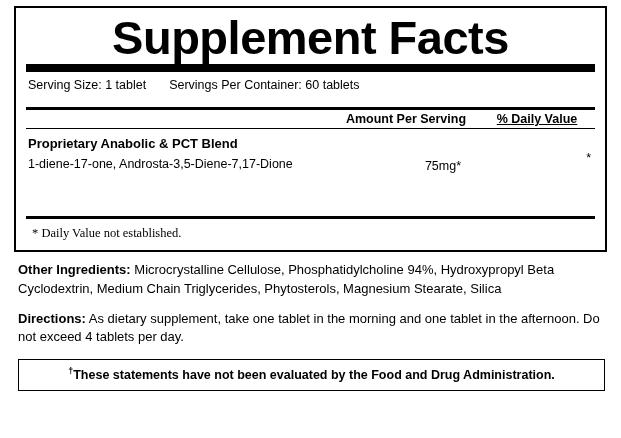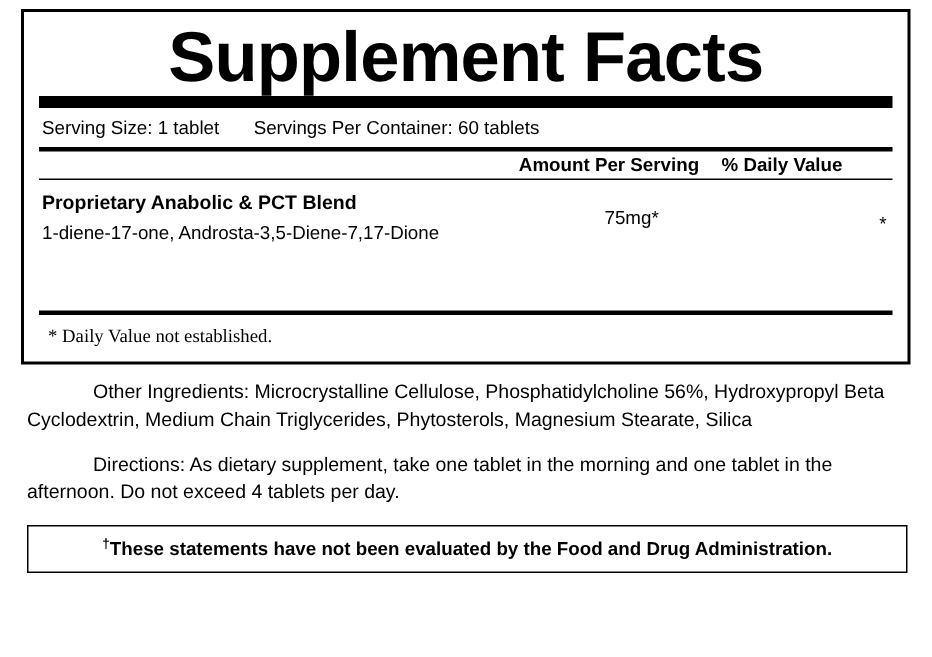--- a/index.html
+++ b/index.html
@@ -46,21 +46,21 @@
     margin: 0;
   }
   .rule-med {
     border-bottom: 3px solid #000;
     margin: 0;
   }
 
   .serving-row {
     font-size: 12.5px;
     line-height: 1.45;
-    padding: 4px 0 4px 2px;
+    padding: 4px 0 13px 2px;
     white-space: nowrap;
   }
   .serving-row .sp {
     display: inline-block;
     width: 16px;
   }
 
   .headers {
     display: flex;
     justify-content: flex-end;
@@ -68,45 +68,47 @@
     font-size: 12.5px;
     font-weight: bold;
     padding: 2px 0 2px 0;
   }
   .headers .amount {
     width: 150px;
     text-align: center;
   }
   .headers .dv {
     width: 112px;
-    text-align: left;
+    text-align: center;
     padding-right: 2px;
+    text-decoration: underline;
   }
 
   .blend {
     position: relative;
     padding: 5px 0 4px 2px;
     min-height: 78px;
   }
   .blend-name {
     font-size: 13px;
     font-weight: bold;
     line-height: 1.5;
   }
   .blend-ingredients {
     font-size: 12.5px;
     line-height: 1.62;
     max-width: 400px;
   }
   .blend-amount {
     position: absolute;
-    top: 18px;
+    top: 30px;
     right: 112px;
     font-size: 12.5px;
     width: 80px;
+    text-align: center;
   }
   .blend-dv {
     position: absolute;
     top: 22px;
     right: 4px;
     font-size: 12.5px;
     width: 40px;
     text-align: right;
   }
 
@@ -119,22 +121,21 @@
   
   .below {
     padding: 9px 2px 0 4px;
   }
   .para {
     font-size: 13px;
     line-height: 1.42;
     margin: 0 0 12px 0;
   }
   .para b {
-    font-weight: normal;
-    margin-left: 44px;
+    font-weight: bold;
   }
   .disclaimer {
     border: 1.5px solid #000;
     box-sizing: border-box;
     padding: 5px 8px 6px 8px;
     margin-top: 2px;
   }
   .disclaimer p {
     margin: 0;
     font-size: 12.5px;
@@ -184,21 +185,21 @@
 
     <div class="rule-med"></div>
 
     <div class="footnote">* Daily Value not established.</div>
 
   </div>
 
   <div class="below">
 
     <p class="para">
-      <b>Other Ingredients:</b><span> Microcrystalline Cellulose, Phosphatidylcholine 56%, Hydroxypropyl Beta Cyclodextrin, Medium Chain Triglycerides, Phytosterols, Magnesium Stearate, Silica</span>
+      <b>Other Ingredients:</b><span> Microcrystalline Cellulose, Phosphatidylcholine 94%, Hydroxypropyl Beta Cyclodextrin, Medium Chain Triglycerides, Phytosterols, Magnesium Stearate, Silica</span>
     </p>
 
     <p class="para">
       <b>Directions:</b><span> As dietary supplement, take one tablet in the morning and one tablet in the afternoon. Do not exceed 4 tablets per day.</span>
     </p>
 
     <div class="disclaimer">
       <p><span class="dagger">†</span><span>These statements have not been evaluated by the Food and Drug Administration.</span></p>
     </div>
 

